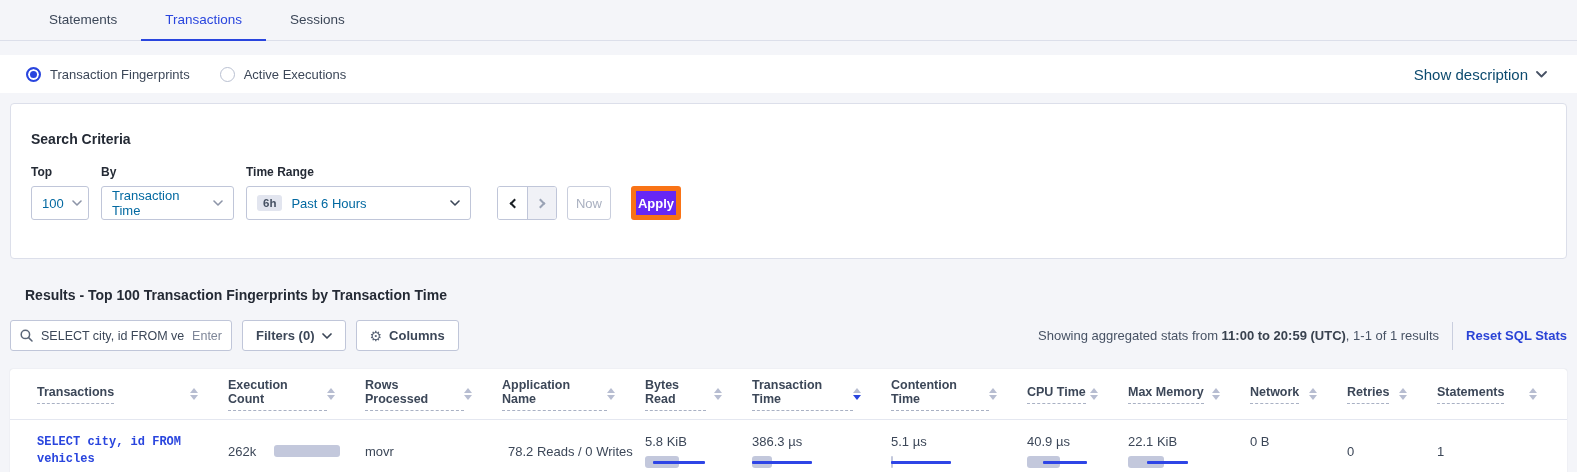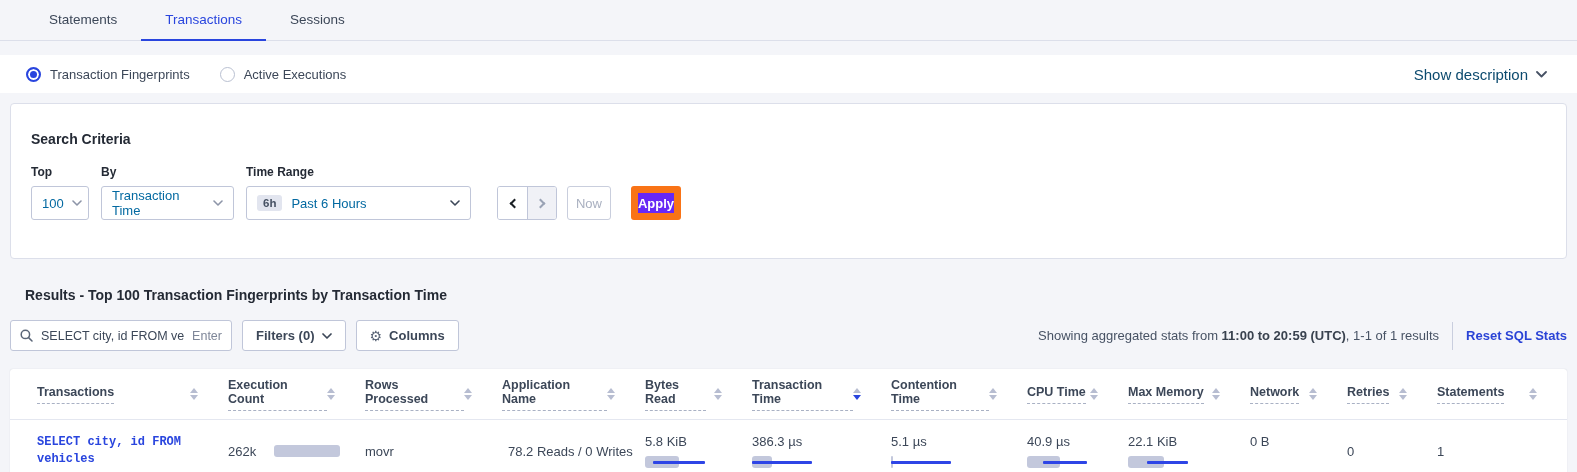--- a/index.html
+++ b/index.html
@@ -46,21 +46,21 @@
   .badge{background:#e2e5ef; border-radius:3px; padding:2px 6px; font-size:11.5px; font-weight:700; color:#475264; margin-right:9px;}
   .arrow-group{display:flex; margin-left:14px; border:1px solid #c0c6d9; border-radius:3px; overflow:hidden; height:34px;}
   .arrow-btn{width:29px; display:flex; align-items:center; justify-content:center; background:#fff; cursor:pointer;}
   .arrow-btn + .arrow-btn{border-left:1px solid #c0c6d9;}
   .arrow-btn.disabled{background:#f0f1f6; color:#9aa3b5; cursor:default;}
   .chev{width:7px; height:7px; border-left:2px solid currentColor; border-bottom:2px solid currentColor; display:inline-block;}
   .chev.left{transform:rotate(45deg); margin-left:3px;}
   .chev.right{transform:rotate(225deg); margin-right:3px;}
   .btn{height:34px; border-radius:3px; display:flex; align-items:center; justify-content:center; font-size:13px; cursor:pointer;}
   .btn-now{width:44px; margin-left:10px; background:#fff; border:1px solid #c9cedd; color:#a9b0c0;}
-  .btn-apply{width:50px; margin-left:20px; background:var(--purple); border:7px solid #f97316; color:#fff; font-weight:700;}
+  .btn-apply{width:50px; margin-left:20px; background:var(--purple); border:5px solid #f97316; color:#fff; font-weight:700;}
   
   .results{margin:0 10px;}
   .results-heading{margin:28px 0 0 15px; font-size:14px; font-weight:700; color:var(--text-dark);}
   .controls-row{display:flex; align-items:center; margin-top:17px;}
   .search-box{display:flex; align-items:center; width:222px; height:31px; background:#fff; border:1px solid #c0c6d9; border-radius:3px; padding:0 9px;}
   .search-box input{border:0; outline:0; flex:1; min-width:0; font-family:"Liberation Sans",sans-serif; font-size:12.5px; color:#3c4758; margin:0 6px; background:transparent;}
   .search-hint{font-size:12.5px; color:var(--muted);}
   .ctrl-btn{display:flex; align-items:center; gap:7px; height:31px; margin-left:10px; padding:0 13px; background:#fff; border:1px solid #c0c6d9; border-radius:3px; font-size:13px; font-weight:700; color:#3c4758; cursor:pointer;}
   .gear{font-size:14px; color:#5a6577; font-weight:400;}
   .stats-area{margin-left:auto; display:flex; align-items:center;}

